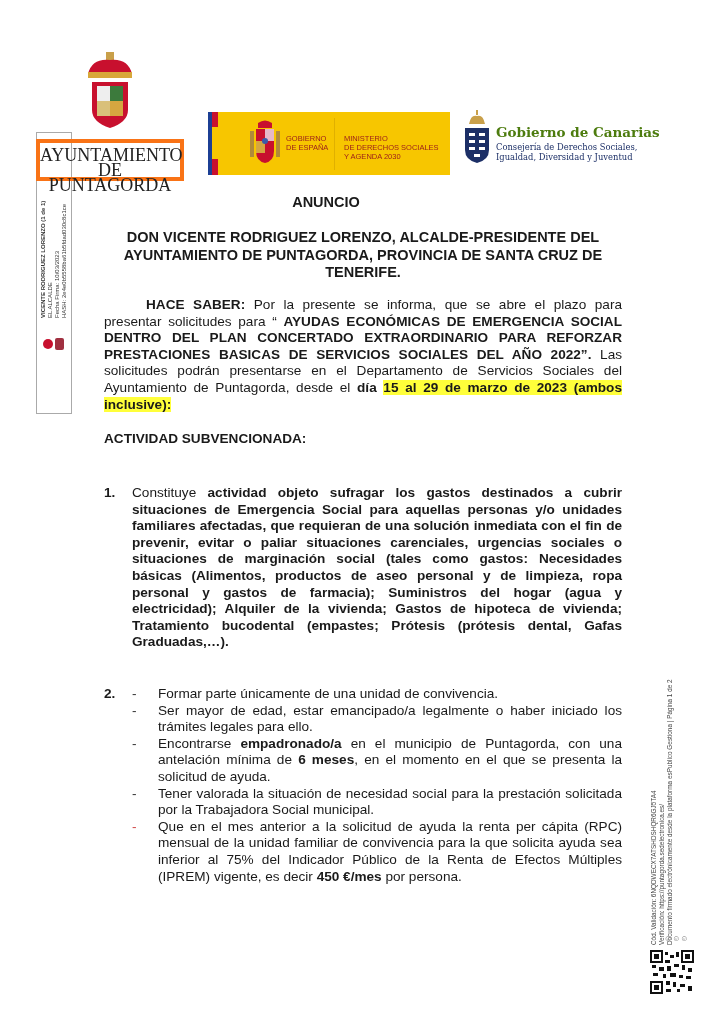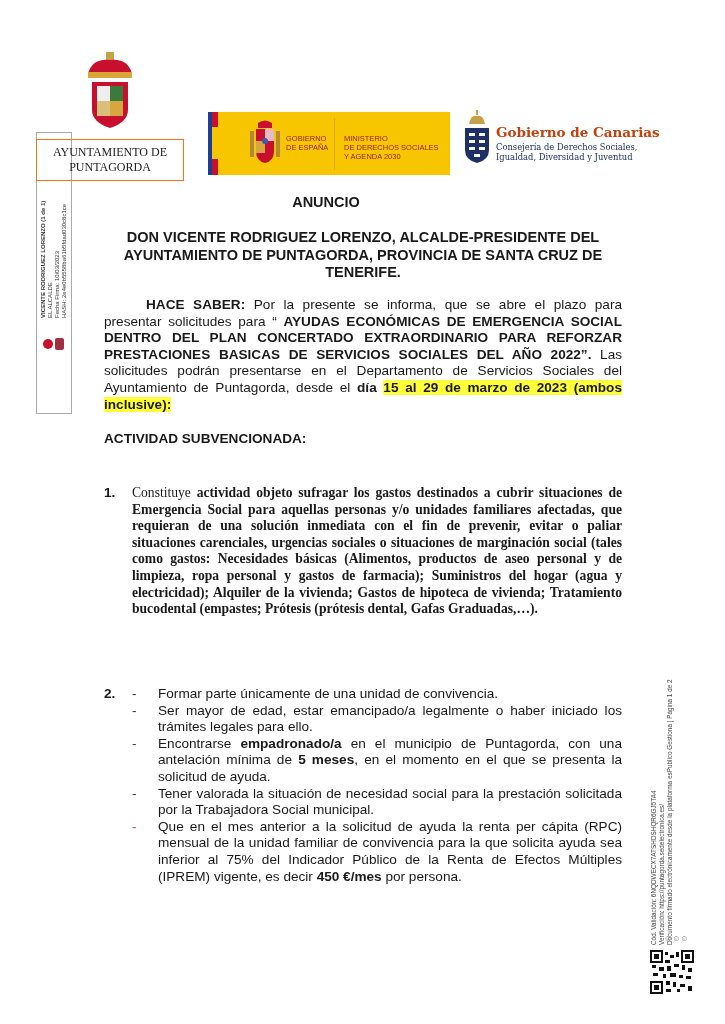--- a/index.html
+++ b/index.html
@@ -3,54 +3,54 @@
 <meta charset="utf-8">
 <style>
   html, body { margin:0; padding:0; background:#ffffff; }
   body { width:725px; height:1024px; position:relative; overflow:hidden; font-family:"Liberation Sans", sans-serif; color:#1a1a1a; }
   .abs { position:absolute; }
 
   
   #crest { left:82px; top:52px; width:56px; height:78px; }
 
   
-  #org-box { left:36px; top:139px; width:148px; height:42px; border:1px solid #f97316; font-family:"Liberation Serif", serif; font-size:12px; text-align:center; line-height:15px; padding-top:5px; box-sizing:border-box; color:#222; }
+  #org-box { left:36px; top:139px; width:148px; height:42px; border:4px solid #f97316; font-family:"Liberation Serif", serif; font-size:18px; text-align:center; line-height:15px; padding-top:5px; box-sizing:border-box; color:#222; }
   #sig-box { left:36px; top:132px; width:36px; height:282px; border:1px solid #aaa; box-sizing:border-box; }
   #sig-text { left:40px; top:318px; transform-origin:0 0; transform:rotate(-90deg); font-size:6px; line-height:7px; white-space:nowrap; color:#333; }
   #sig-crest { left:42px; top:336px; width:24px; height:16px; }
 
   
   #gov-banner { left:208px; top:112px; width:242px; height:63px; background:#f7c600; }
   #gov-flag-red { left:208px; top:112px; width:10px; height:63px; background:#c8102e; }
   #gov-flag-blue { left:208px; top:112px; width:4px; height:63px; background:#1c3f94; }
   #gov-flag-yellow { left:212px; top:127px; width:6px; height:32px; background:#f7c600; }
   #gov-sep { left:334px; top:118px; width:1px; height:52px; background:#e0b000; }
   .gov-txt { font-size:7.5px; line-height:9px; color:#9a1b1b; }
   #gov-espana { left:286px; top:134px; }
   #gov-ministerio { left:344px; top:134px; }
   #gov-shield { left:248px; top:119px; width:34px; height:46px; }
 
   
   #can-emblem { left:463px; top:110px; width:28px; height:54px; }
-  #can-title { left:496px; top:124px; font-family:"DejaVu Serif", serif; font-weight:bold; font-size:13.5px; color:#c2410c; white-space:nowrap; }
+  #can-title { left:496px; top:124px; font-family:"DejaVu Serif", serif; font-weight:bold; font-size:13.5px; color:#4d7c0f; white-space:nowrap; }
   #can-sub { left:496px; top:142px; font-family:"DejaVu Serif", serif; font-size:8.4px; line-height:10px; color:#1c2f66; white-space:nowrap; }
 
   
   .doc { font-size:13.6px; line-height:16.6px; }
   #title { left:0; width:652px; top:194px; text-align:center; font-weight:bold; font-size:14.5px; }
   #heading { left:104px; width:518px; top:229px; text-align:center; font-weight:bold; font-size:14.5px; line-height:17.5px; }
   #para { left:104px; width:518px; top:297px; text-align:justify; }
   #para .indent { display:inline-block; width:42px; }
   .hl { background:#ffff3a; }
   b { font-weight:bold; }
   #act-title { left:104px; top:431px; font-weight:bold; font-size:13.6px; }
 
   #item1 { left:104px; width:518px; top:485px; }
   .num { position:absolute; left:0; top:0; font-weight:bold; }
-  .itembody { margin-left:28px; text-align:justify;font-family:Liberation Serif, serif; }
+  .itembody { margin-left:28px; text-align:justify; }
 
   #item2 { left:104px; width:518px; top:686px; }
   .bullets { margin:0; padding:0; list-style:none; margin-left:28px; }
   .bullets li { position:relative; padding-left:26px; text-align:justify; }
   .dash { position:absolute; left:0; top:0; color:#333; }
   .dash.red { color:#d04a4a; }
 
   
   #right-stamp { left:650px; top:945px; transform-origin:0 0; transform:rotate(-90deg); font-size:6.4px; line-height:8px; white-space:nowrap; color:#444; }
   #qr { left:650px; top:950px; width:44px; height:44px; }
@@ -139,21 +139,21 @@
 <div id="item1" class="abs doc">
   <span class="num">1.</span>
   <div class="itembody"><span>Constituye </span><b>actividad objeto sufragar los gastos destinados a cubrir situaciones de Emergencia Social para aquellas personas y/o unidades familiares afectadas, que requieran de una solución inmediata con el fin de prevenir, evitar o paliar situaciones carenciales, urgencias sociales o situaciones de marginación social (tales como gastos:  Necesidades básicas (Alimentos, productos de aseo personal y de limpieza, ropa personal y gastos de farmacia); Suministros del hogar (agua y electricidad); Alquiler de la vivienda; Gastos de hipoteca de vivienda; Tratamiento bucodental (empastes; Prótesis (prótesis dental, Gafas Graduadas,…).</b></div>
 </div>
 
 <div id="item2" class="abs doc">
   <span class="num">2.</span>
   <ul class="bullets">
     <li><span class="dash">-</span><span>Formar parte únicamente de una unidad de convivencia.</span></li>
     <li><span class="dash">-</span><span>Ser mayor de edad, estar emancipado/a legalmente o haber iniciado los trámites legales para ello.</span></li>
-    <li><span class="dash">-</span><span>Encontrarse </span><b>empadronado/a</b><span> en el municipio de Puntagorda, con una antelación mínima de </span><b>5 meses</b><span>, en el momento en el que se presenta la solicitud de ayuda.</span></li>
+    <li><span class="dash">-</span><span>Encontrarse </span><b>empadronado/a</b><span> en el municipio de Puntagorda, con una antelación mínima de </span><b>6 meses</b><span>, en el momento en el que se presenta la solicitud de ayuda.</span></li>
     <li><span class="dash">-</span><span>Tener valorada la situación de necesidad social para la prestación solicitada por la Trabajadora Social municipal.</span></li>
     <li><span class="dash red">-</span><span>Que en el mes anterior a la solicitud de ayuda la renta per cápita (RPC) mensual de la unidad familiar de convivencia para la que solicita ayuda sea inferior al 75% del Indicador Público de la Renta de Efectos Múltiples (IPREM) vigente, es decir </span><b>450 €/mes</b><span> por persona.</span></li>
   </ul>
 </div>
 
 <div id="right-stamp" class="abs">
   <div>Cód. Validación: 6NQDWECX7ATSHDSHQR6GJ5TA4</div>
   <div>Verificación: https://puntagorda.sedelectronica.es/</div>
   <div>Documento firmado electrónicamente desde la plataforma esPublico Gestiona | Página 1 de 2</div>
 </div>

